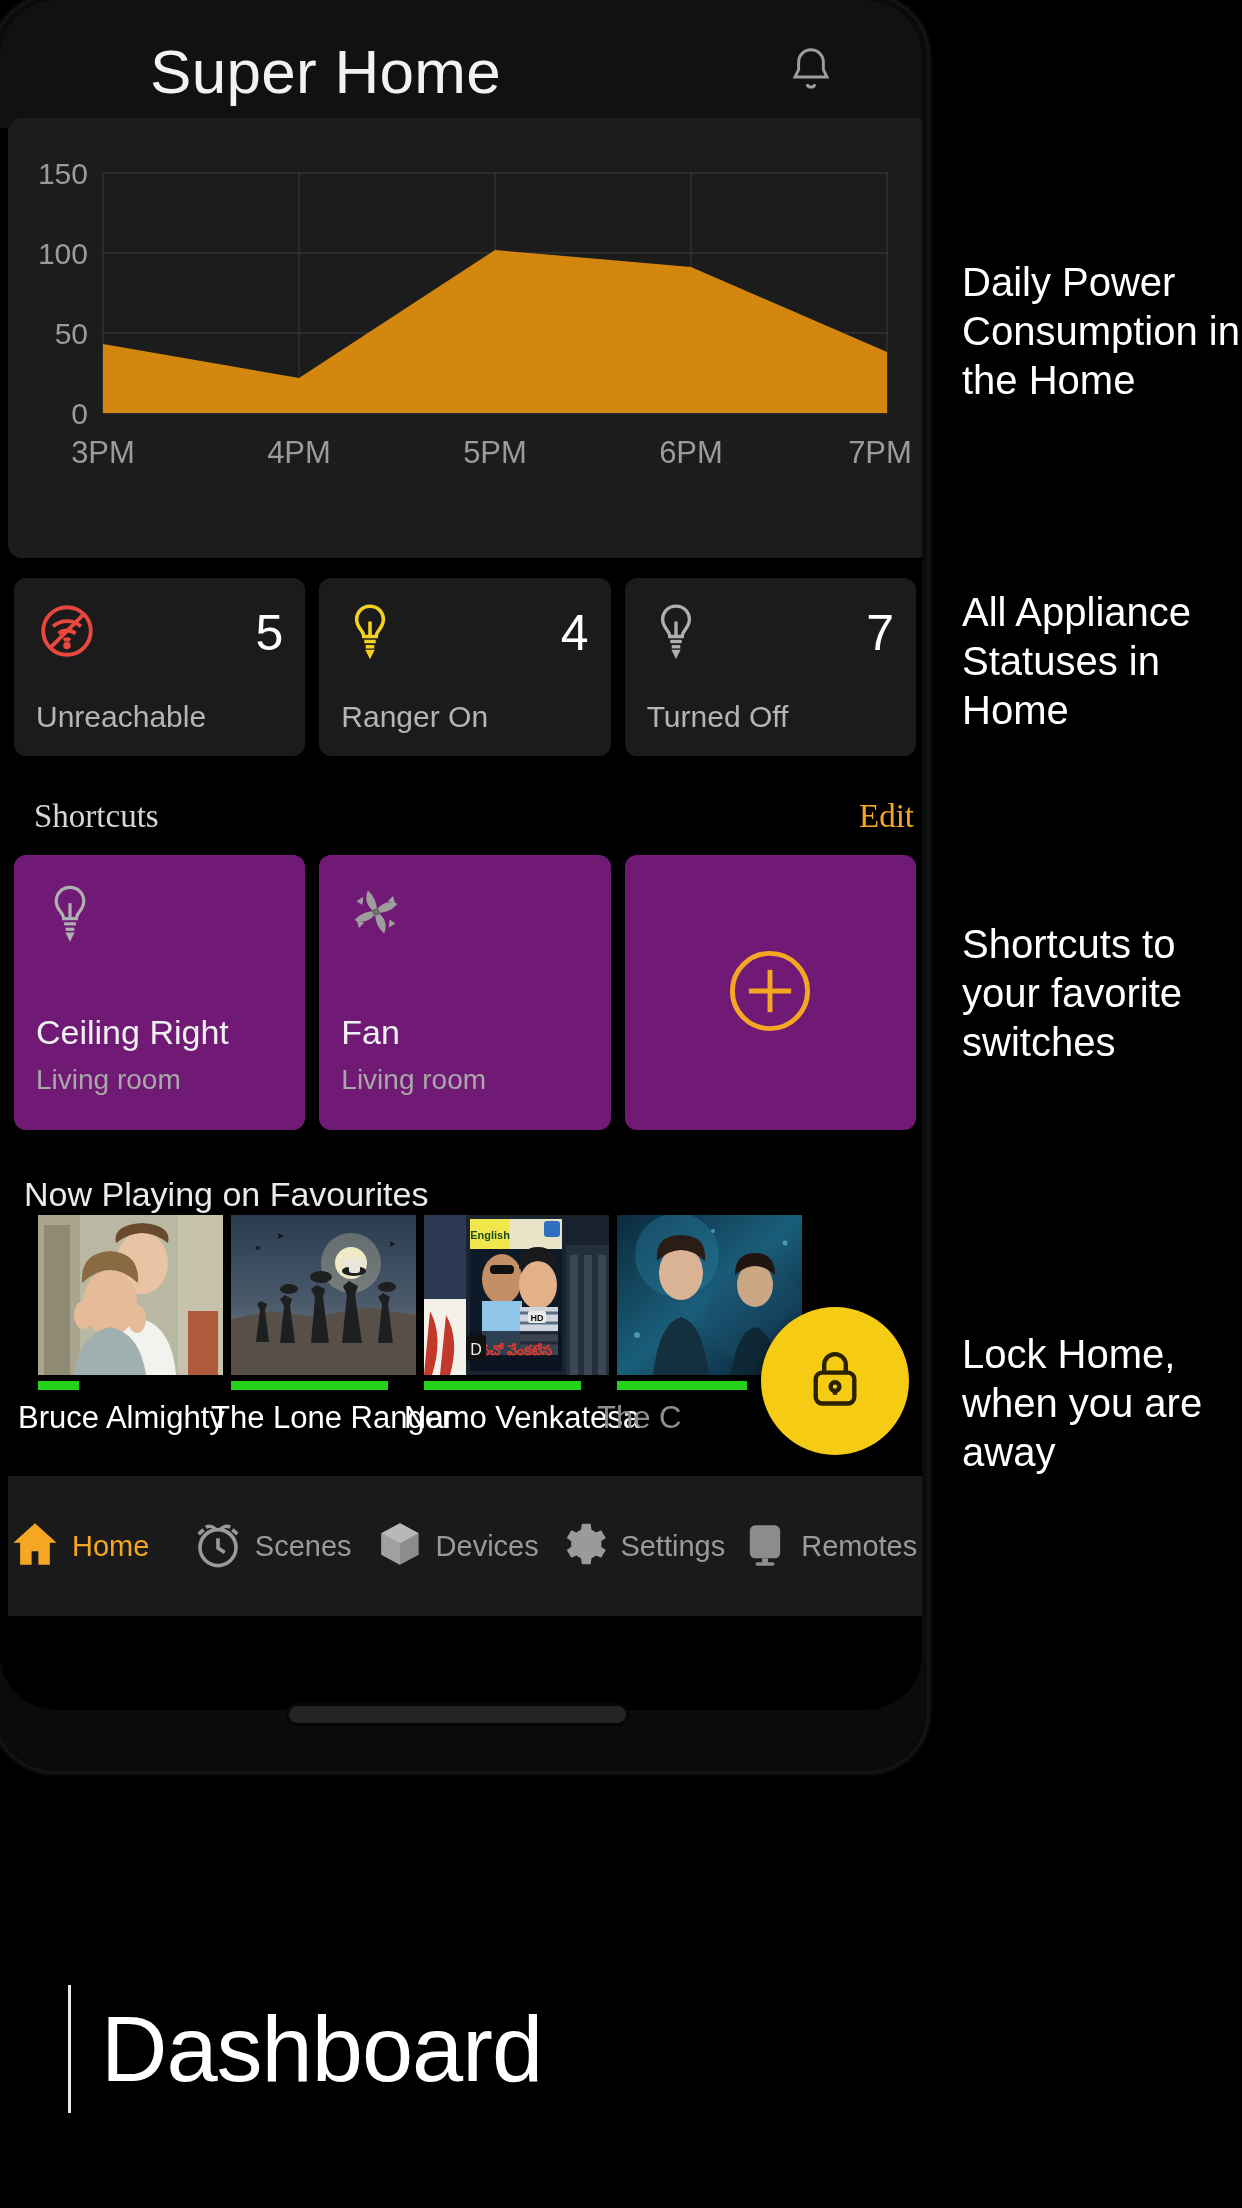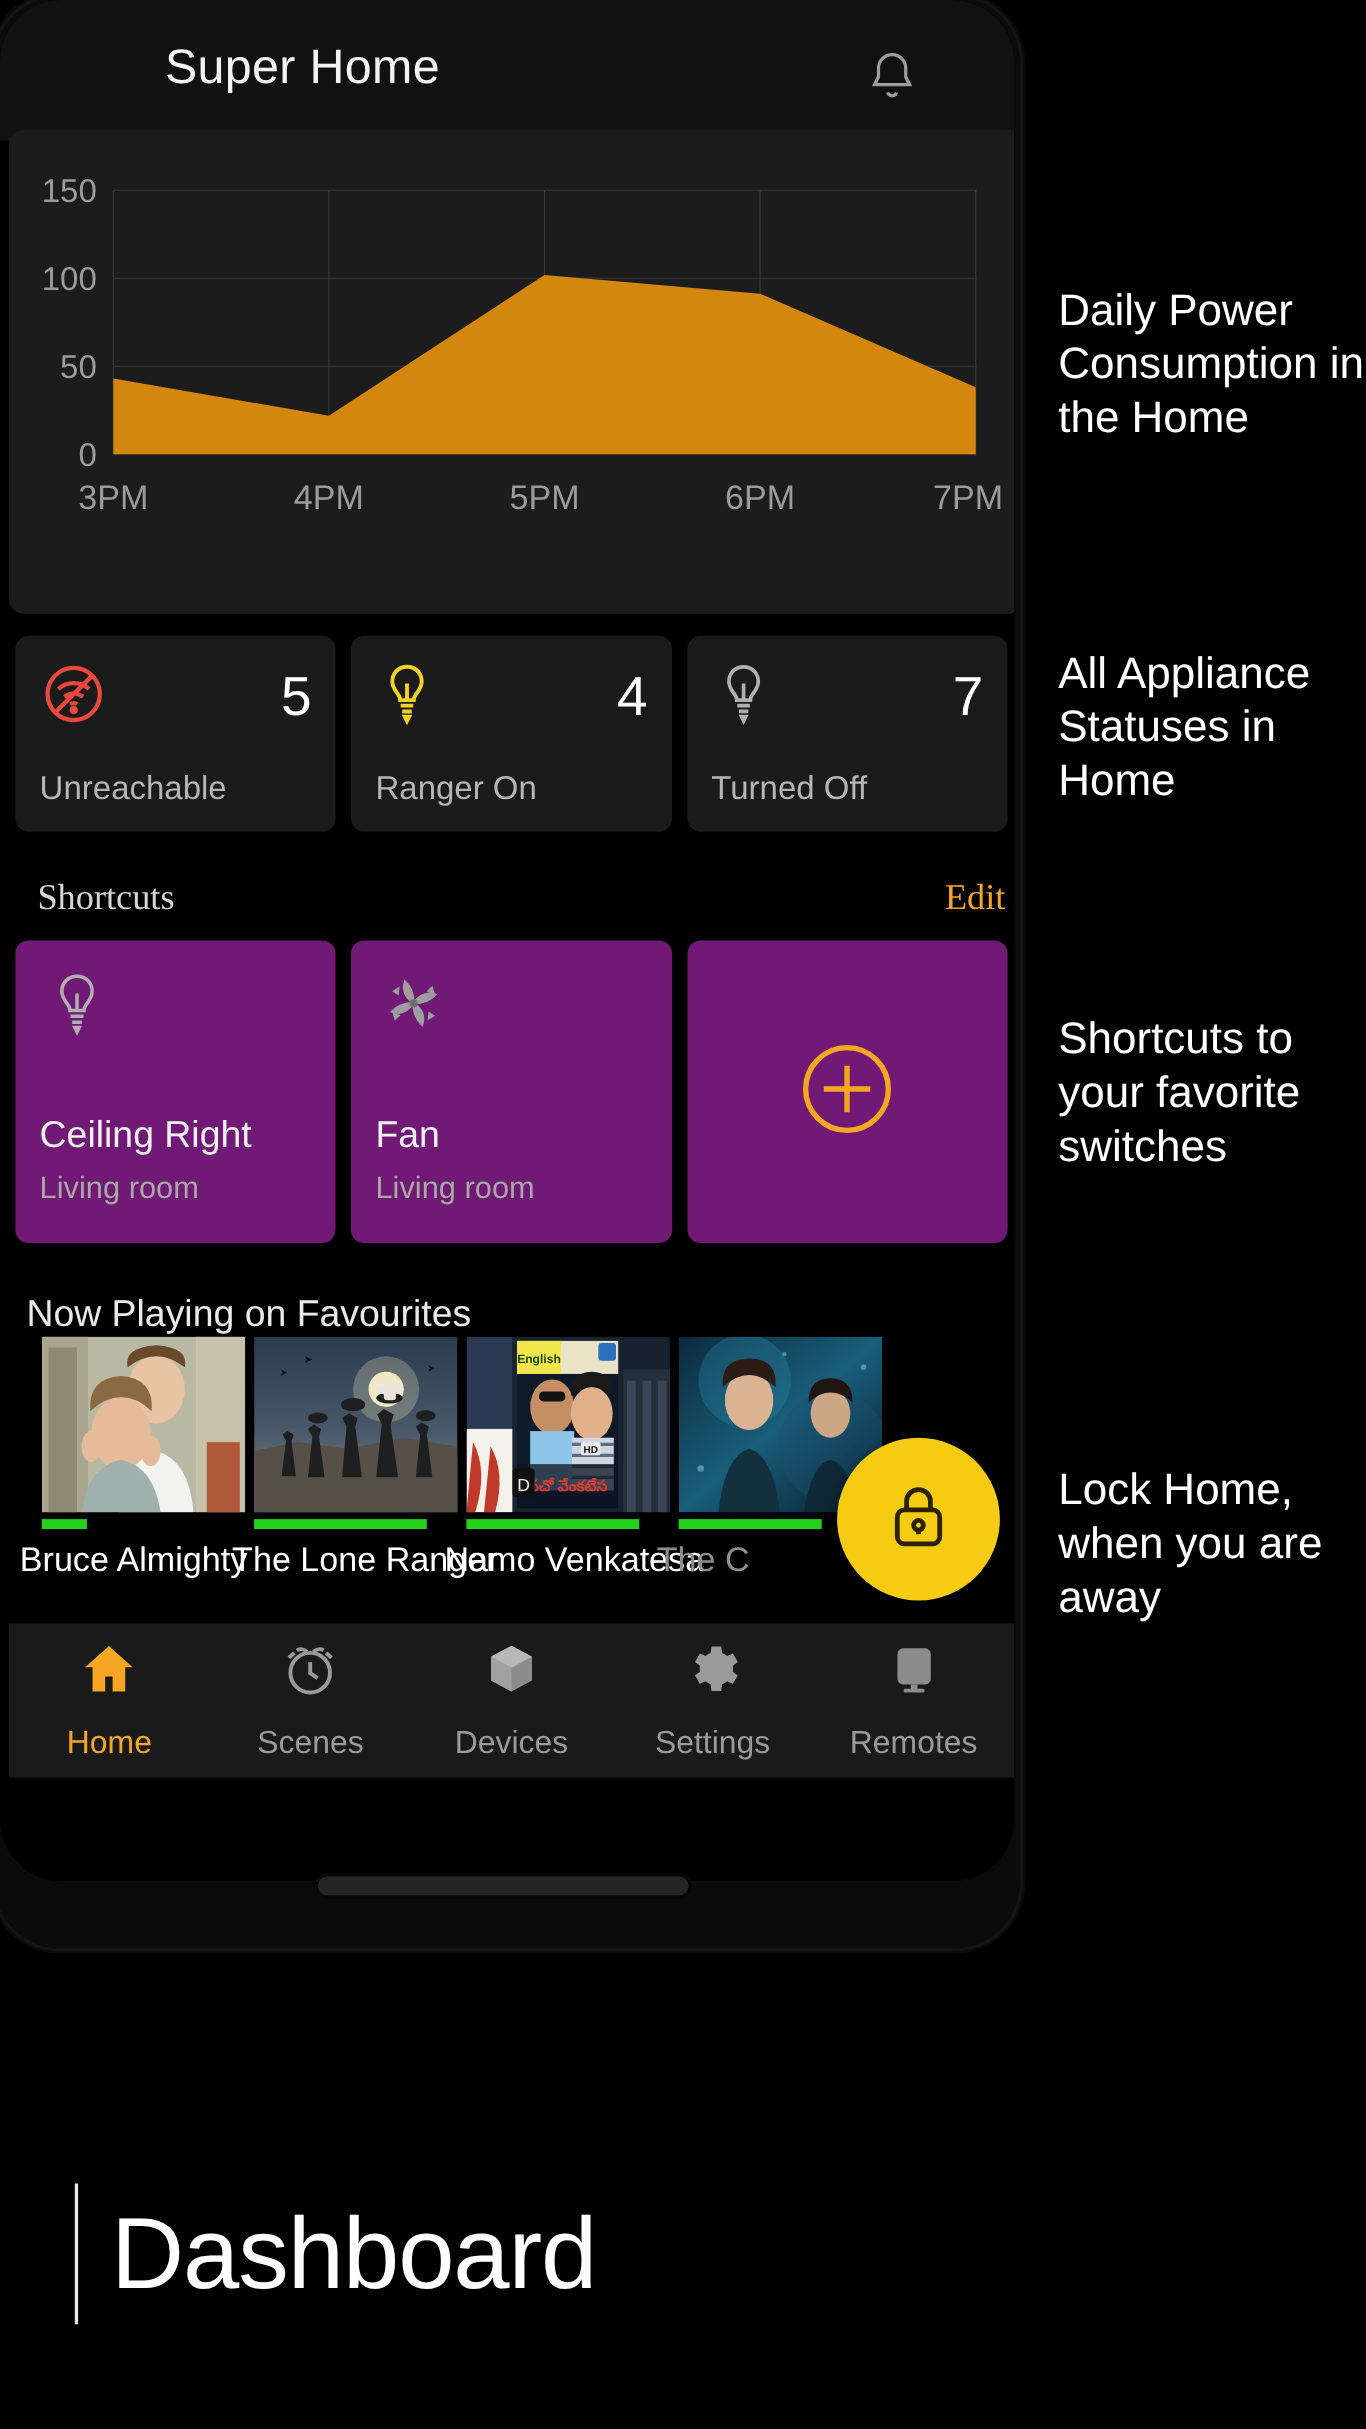--- a/index.html
+++ b/index.html
@@ -40,21 +40,21 @@
 
   
   .app-header {
     position: absolute; left: 0; top: 0;
     width: 930px; height: 128px;
     background: #111111;
     display: flex; align-items: center;
   }
   .app-title {
     position: absolute; left: 150px; top: 36px;
-    font-size: 44px; color: #f2f2f2; font-weight: 400;
+    font-size: 62px; color: #f2f2f2; font-weight: 400;
     letter-spacing: 0.3px;
   }
   .bell-icon { position: absolute; right: 92px; top: 42px; }
 
   
   .power-card {
     position: absolute; left: 8px; top: 118px;
     width: 922px; height: 440px;
     background: #1c1c1c;
     border-radius: 14px;
@@ -141,22 +141,22 @@
   }
 
   
   .bottom-nav {
     position: absolute; left: 8px; top: 1476px;
     width: 914px; height: 140px;
     background: #1a1a1a;
     display: flex; align-items: center;
   }
   .nav-item {
-    flex: 1; display: flex; flex-direction: column;
-    align-items: center; gap: 20px;
+    flex: 1; display: flex; 
+    align-items: center; gap: 10px;
   }
   .nav-label { font-size: 29px; color: #9a9a9a; }
   .nav-item.active .nav-label { color: #F5A623; }
 
   
   .ann {
     position: absolute;
     left: 962px; width: 282px;
     color: #ffffff; font-size: 40px; line-height: 1.22;
     font-weight: 400;

